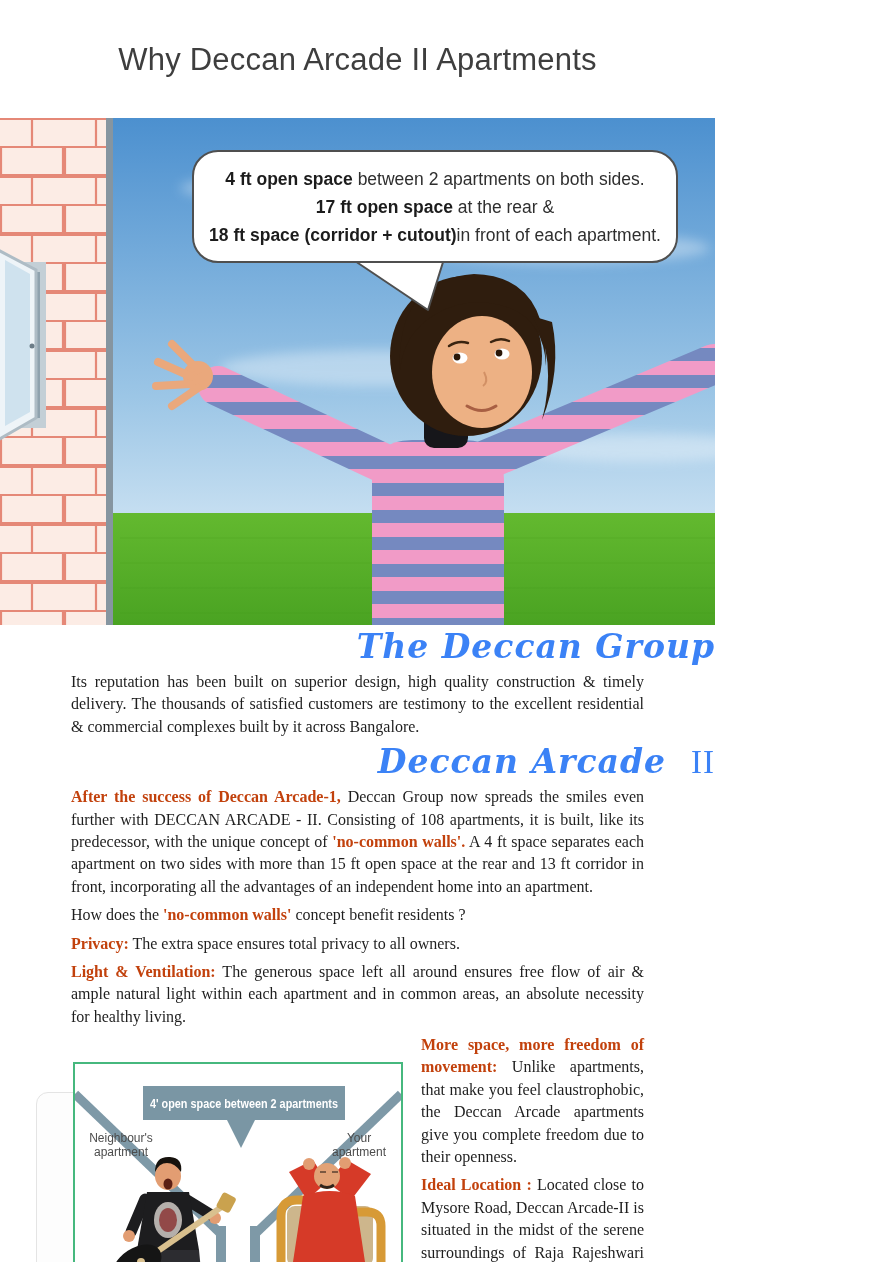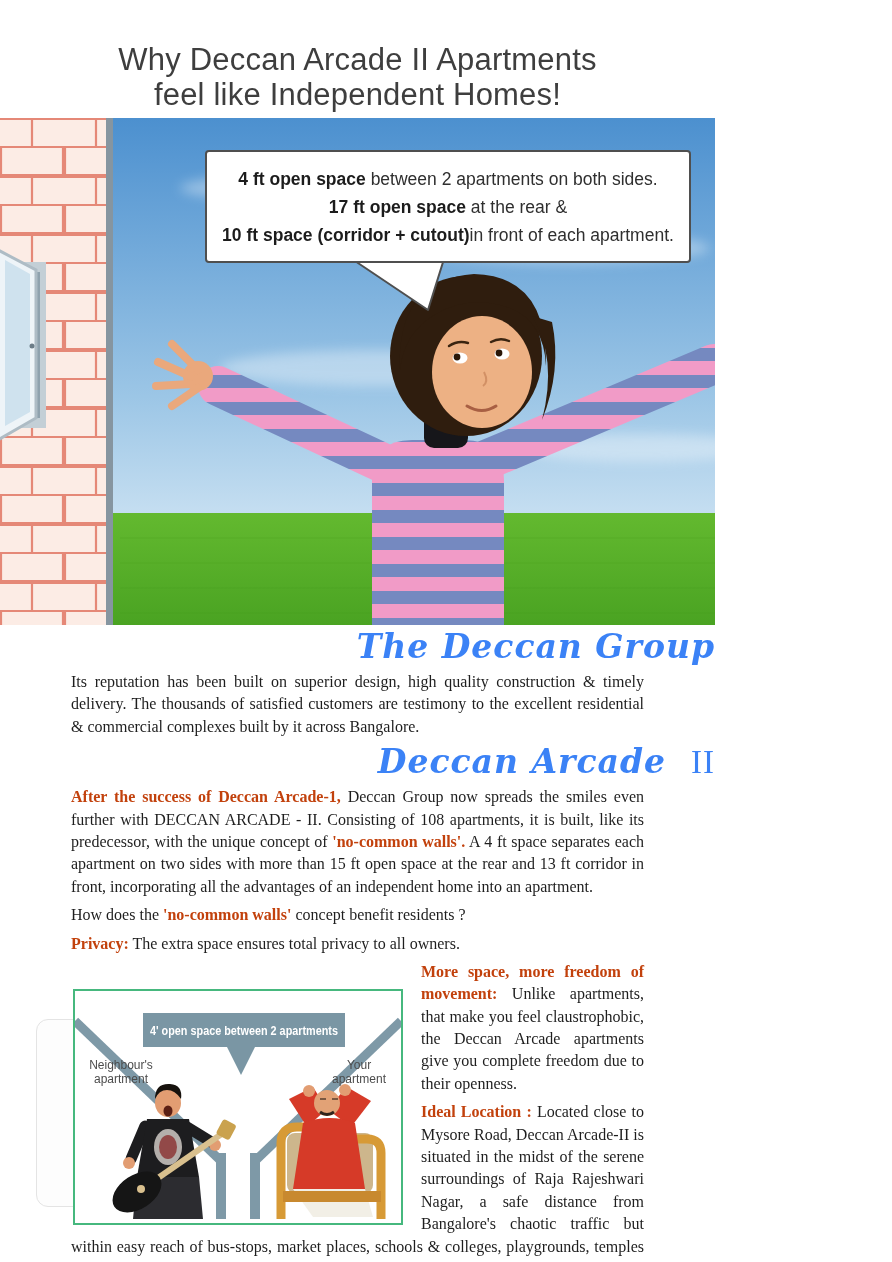--- a/index.html
+++ b/index.html
@@ -7,22 +7,22 @@
         font-family:"Liberation Sans",sans-serif;}
 
   
   .title-block{padding-top:42px;height:76px;text-align:center;}
   .title-block h1{margin:0;font-size:31px;line-height:35px;font-weight:400;
                   color:#3e3e3e;letter-spacing:0.2px;}
 
   
   .hero{position:relative;width:892px;height:507px;}
   .hero svg{position:absolute;left:0;top:0;}
-  .bubble{position:absolute;left:205px;top:32px;width:486px;box-sizing:border-box;
-          background:#fff;border:2px solid #4f4f4f;border-radius:4px;
+  .bubble{position:absolute;left:192px;top:32px;width:486px;box-sizing:border-box;
+          background:#fff;border:2px solid #4f4f4f;border-radius:26px;
           padding:13px 8px 12px 8px;text-align:center;z-index:3;}
   .bubble .ln{font-size:17.5px;line-height:28px;color:#2f2f2f;}
   .bubble b{color:#1c1c1c;}
 
   
   .script-h{margin:4px 0 2px 0;text-align:right;font-family:"DejaVu Serif",serif;
             font-style:italic;font-weight:700;font-size:33px;line-height:36px;
             color:#3b82f6;letter-spacing:1px;}
   .script-h .roman{font-style:normal;font-family:"Liberation Serif",serif;
                    font-weight:400;margin-left:25px;}
@@ -42,21 +42,21 @@
                border:2px solid #46b87e;background:#fff;margin:28px 18px 6px 2px;}
   .diagram-box svg{display:block;}
 </style>
 </head>
 <body>
 
 <div class="page">
 
   <div class="title-block">
     <h1><span>Why Deccan Arcade II Apartments</span><br>
-        <span>feel like Independent Homes!</span></h1>
+        </h1>
   </div>
 
   <div class="hero">
     <svg width="892" height="507" viewBox="0 0 892 507">
       <defs>
         <pattern id="bricks" width="64" height="58" patternUnits="userSpaceOnUse">
           <rect width="64" height="58" fill="#fcece5"></rect>
           <g stroke="#e58877" stroke-width="2.2" fill="none">
             <path d="M0,1 H64 M0,29 H64 M0,57 H64"></path>
             <path d="M32,1 V29 M1,29 V57 M63,29 V57"></path>
@@ -143,34 +143,35 @@
           <polygon points="-2,-12 36,8 36,156 -2,178" fill="#eef4f8" stroke="#aebcc5" stroke-width="3"></polygon>
           <polygon points="5,-2 30,12 30,150 5,164" fill="#cfe2ee"></polygon>
           <circle cx="32" cy="84" r="2.5" fill="#6d7d88"></circle>
         </g>
       </g>
     </svg>
 
     <div class="bubble">
       <div class="ln"><b>4 ft open space</b><span> between 2 apartments on both sides.</span></div>
       <div class="ln"><b>17 ft open space</b><span> at the rear &amp;</span></div>
-      <div class="ln"><b>10 ft space (corridor + cutout)</b><span>in front of each apartment.</span></div>
+      <div class="ln"><b>18 ft space (corridor + cutout)</b><span>in front of each apartment.</span></div>
     </div>
   </div>
 
   <h2 class="script-h">The Deccan Group</h2>
   <div class="content">
     <p class="bp">Its reputation has been built on superior design, high quality construction &amp; timely delivery. The thousands of satisfied customers are testimony to the excellent residential &amp; commercial complexes built by it across Bangalore.</p>
   </div>
 
   <h2 class="script-h"><span>Deccan Arcade</span><span class="roman">II</span></h2>
   <div class="content">
     <p class="bp"><b>After the success of Deccan Arcade-1,</b><span> Deccan Group now spreads the smiles even further with DECCAN ARCADE - II. Consisting of 108 apartments, it is built, like its predecessor, with the unique concept of </span><b>'no-common walls'.</b><span> A 4 ft space separates each apartment on two sides with more than 15 ft open space at the rear and 13 ft corridor in front, incorporating all the advantages of an independent home into an apartment.</span></p>
     <p class="bp"><span>How does the </span><b>'no-common walls'</b><span> concept benefit residents ?</span></p>
     <p class="bp"><b>Privacy:</b><span>  The extra space ensures total privacy to all owners.</span></p>
+    <p class="bp"><b>Light &amp; Ventilation:</b><span> The generous space left all around ensures free flow of air &amp; ample natural light within each apartment and in common areas, an absolute necessity for healthy living.</span></p>
   </div>
 
   <div class="bottom">
     <div class="ghost-card"></div>
 
     <div class="diagram-box">
       <svg width="326" height="228" viewBox="0 0 326 228">
 
         <g>
           <path d="M0,30 L146,170" stroke="#7e99a7" stroke-width="9" fill="none"></path>

